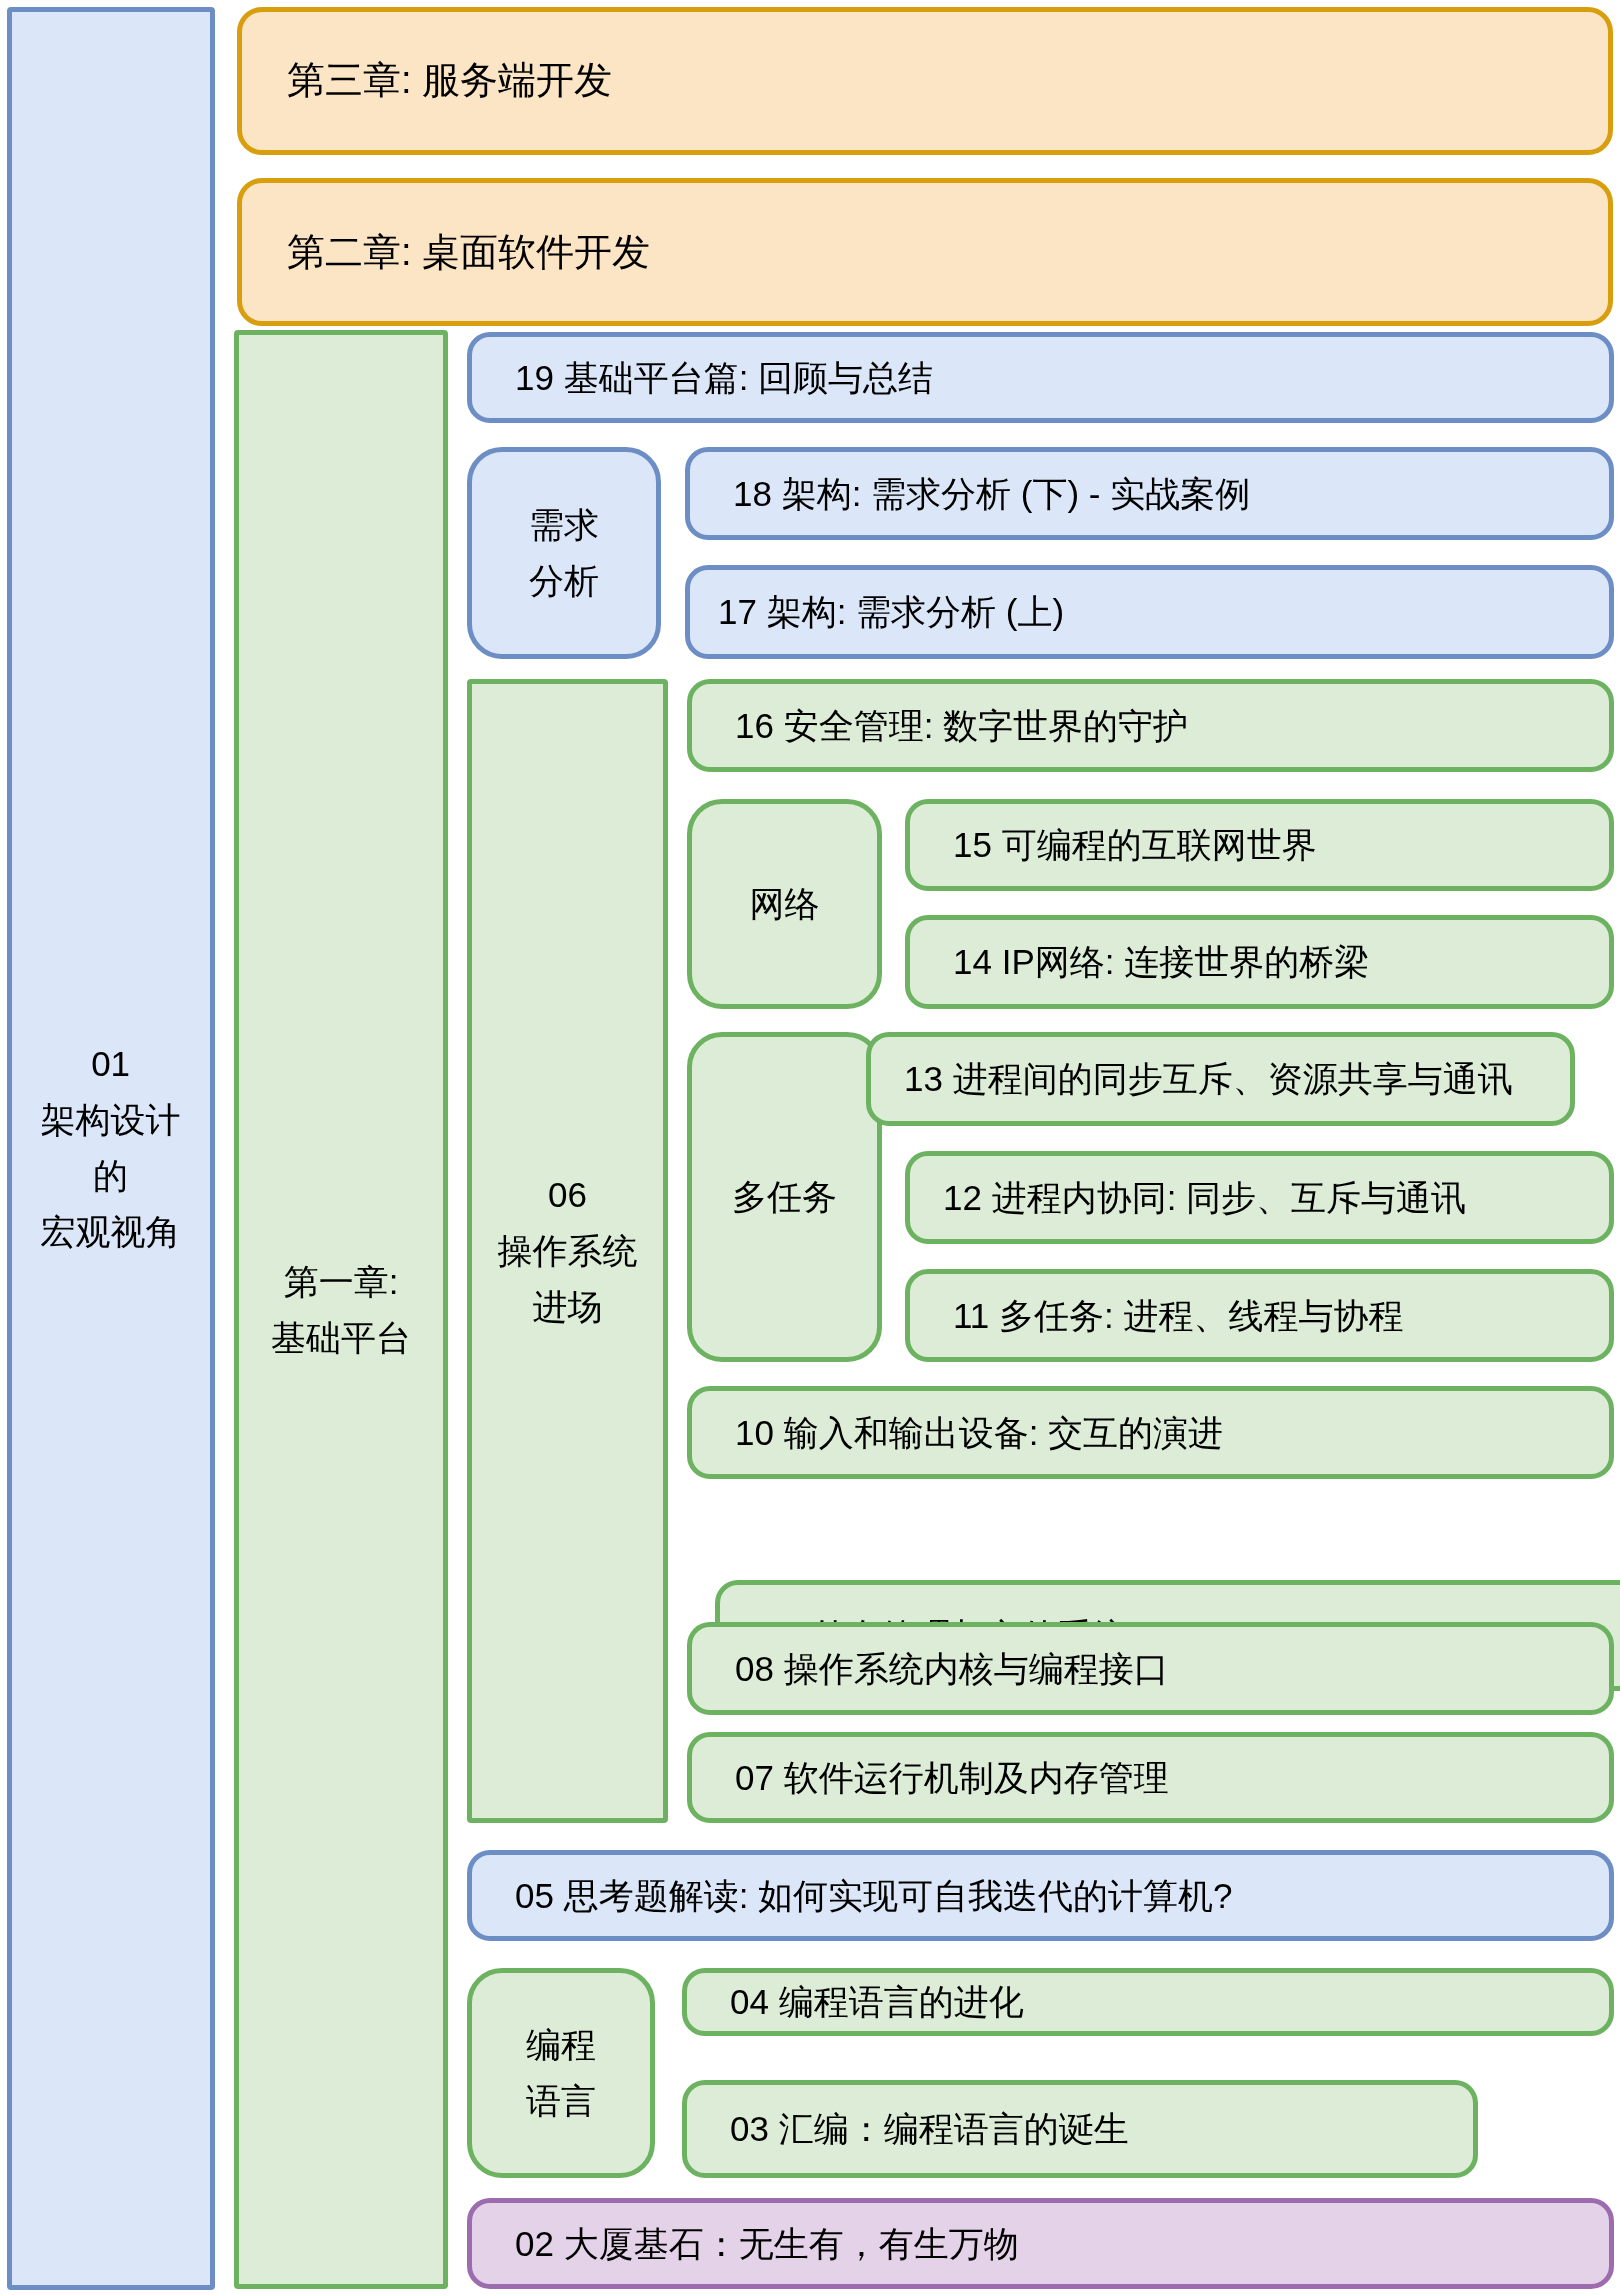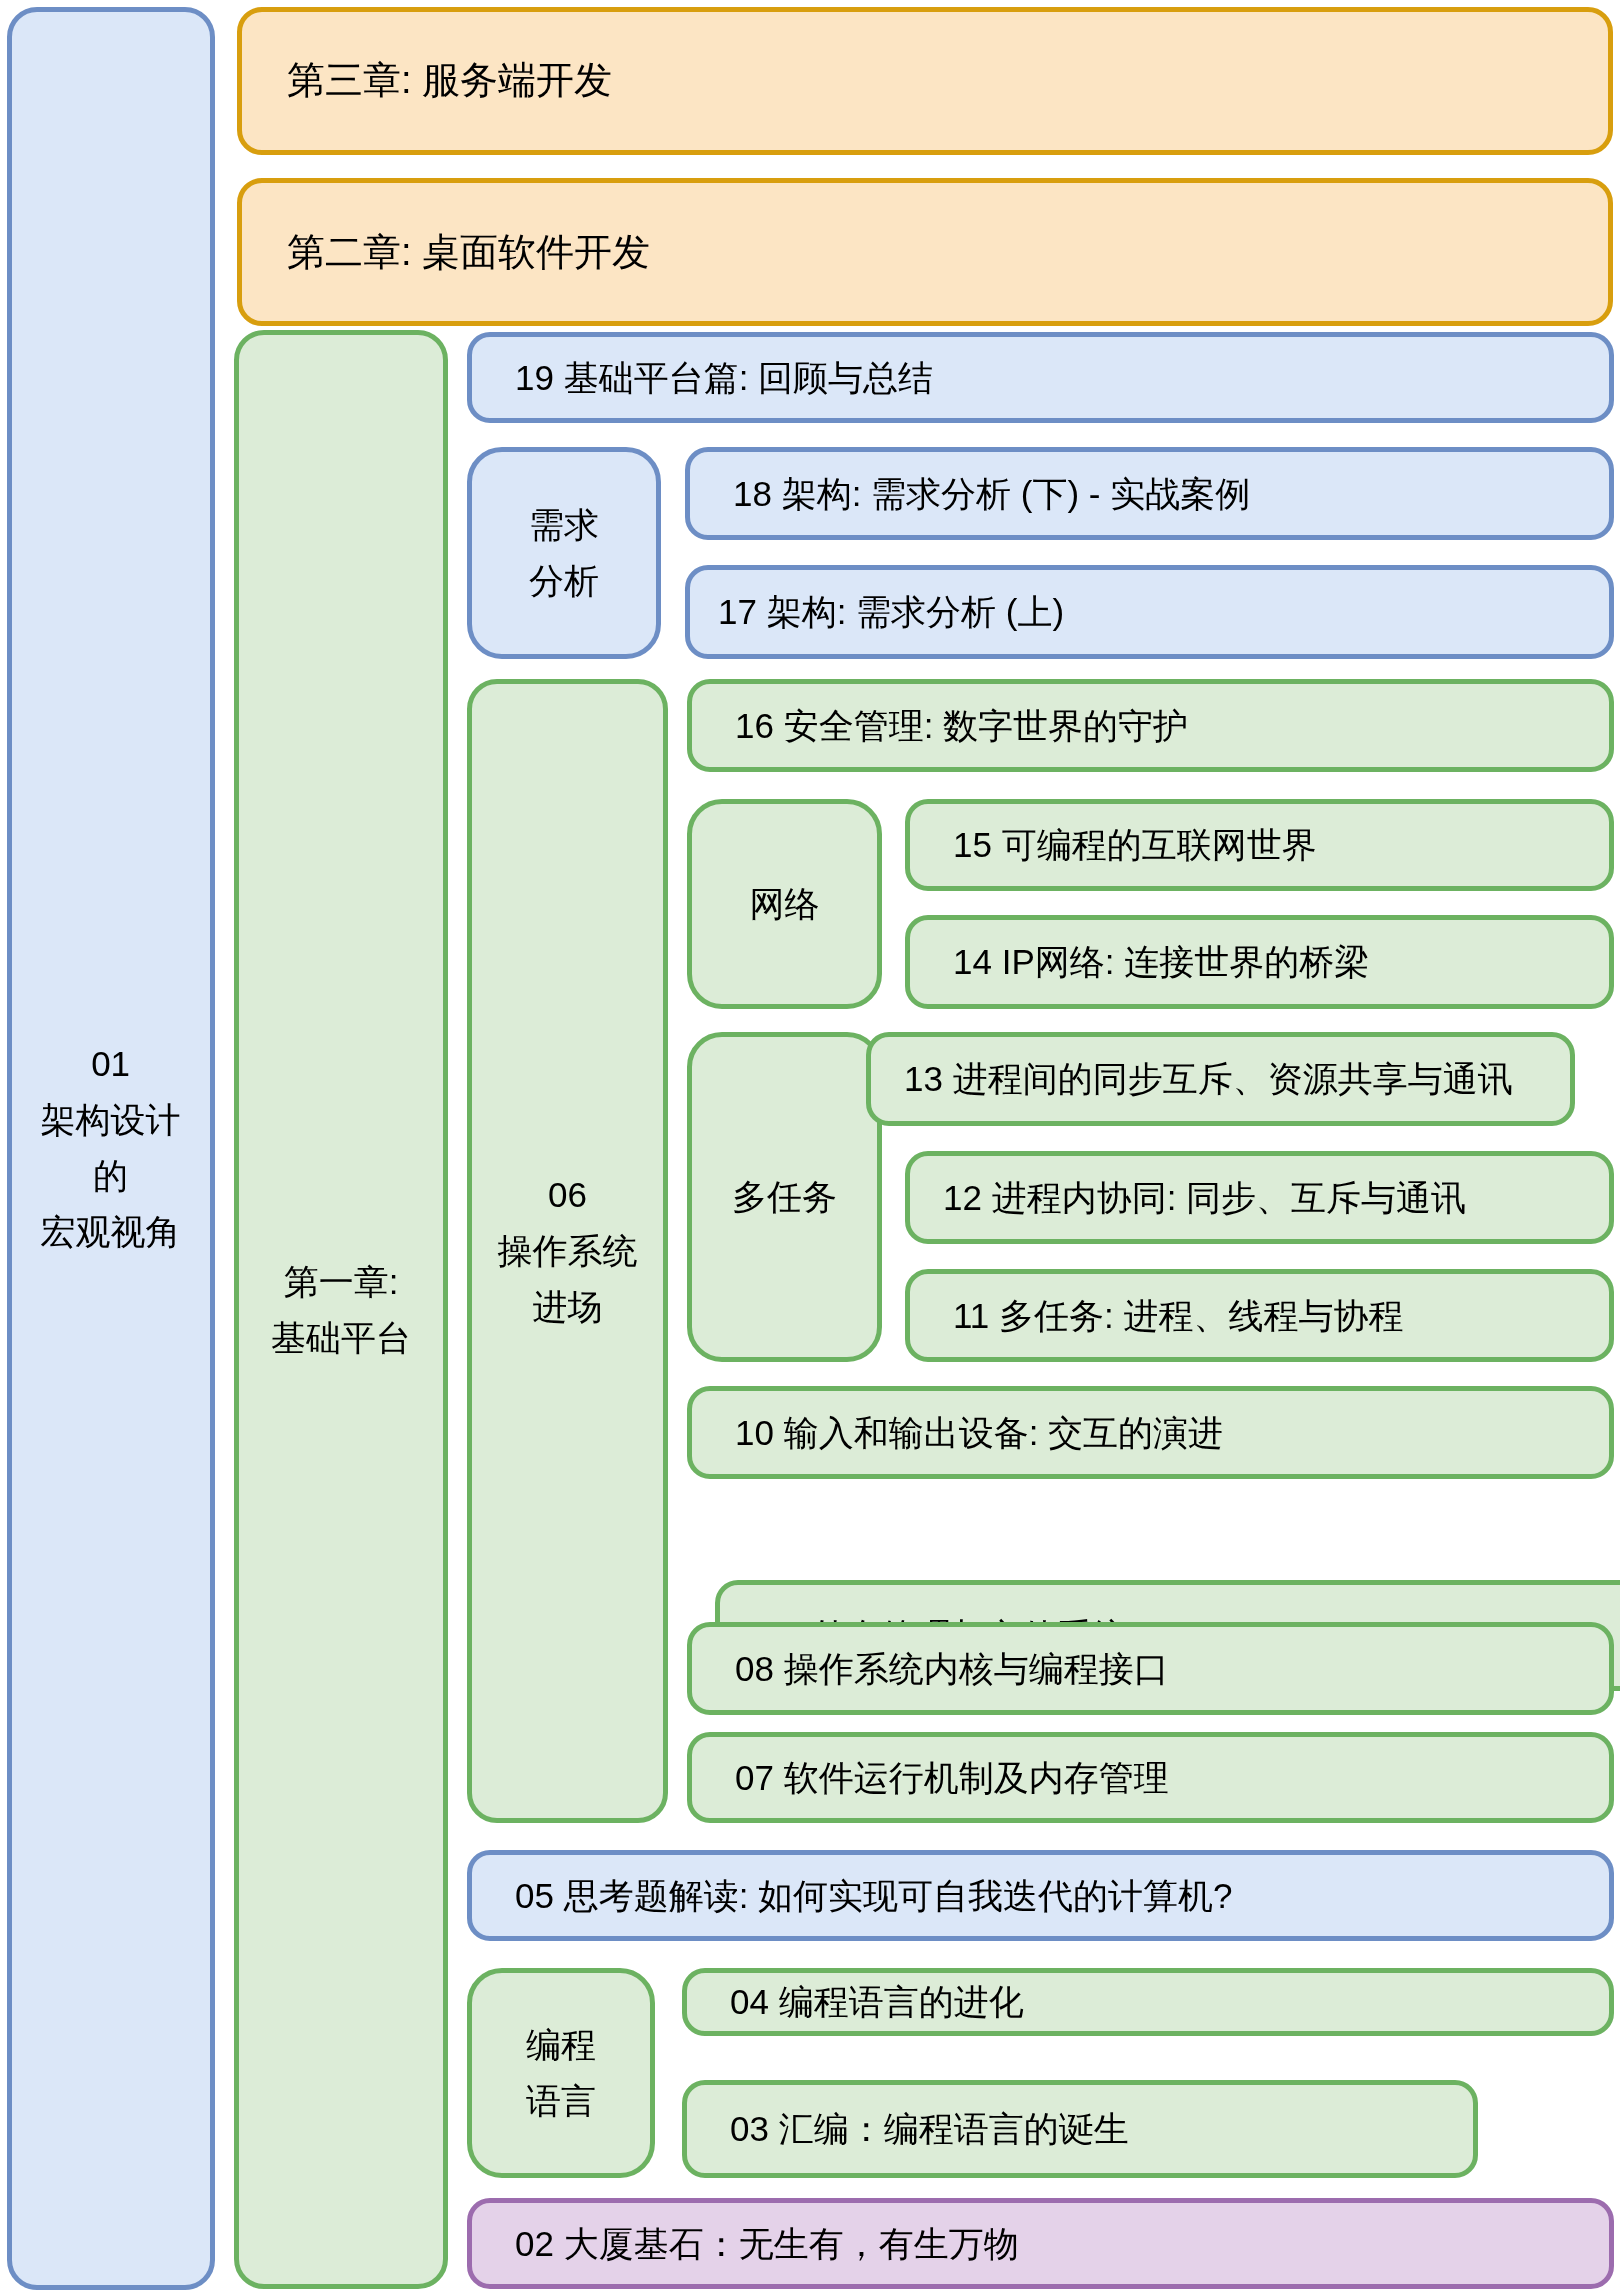--- a/index.html
+++ b/index.html
@@ -5,21 +5,21 @@
   html,body{margin:0;padding:0;background:#ffffff;}
   body{font-family:"Liberation Sans","DejaVu Sans",sans-serif;}
   #canvas{position:relative;width:1621px;height:2295px;background:#ffffff;overflow:hidden;}
 
   .box{position:absolute;box-sizing:border-box;border-style:solid;border-width:5px;
        display:flex;align-items:center;color:#000;}
   .leaf{border-radius:23px;justify-content:flex-start;padding:0 11.6px 0 43px;
         font-size:35px;white-space:pre-line;line-height:1.3;}
   .labelbox{border-radius:35px;justify-content:center;text-align:center;
         font-size:35px;white-space:pre-line;line-height:1.6;}
-  .tall{border-radius:30px;justify-content:center;text-align:center;
+  .tall{border-radius:4px;justify-content:center;text-align:center;
         font-size:35px;white-space:pre-line;line-height:1.6;}
   .chapter{border-radius:25px;justify-content:flex-start;padding:0 11.6px 0 45px;
         font-size:38px;white-space:pre-line;}
 
   .blue  {background:var(--blue_fill,#dbe7f8);  border-color:var(--blue_stroke,#6d8ec5);}
   .green {background:var(--green_fill,#dcecd7); border-color:var(--green_stroke,#6cb261);}
   .orange{background:var(--orange_fill,#fce5c4);border-color:var(--orange_stroke,#d89e0e);}
   .purple{background:var(--purple_fill,#e4d2e9);border-color:var(--purple_stroke,#9c6cae);}
 </style>
 </head>

